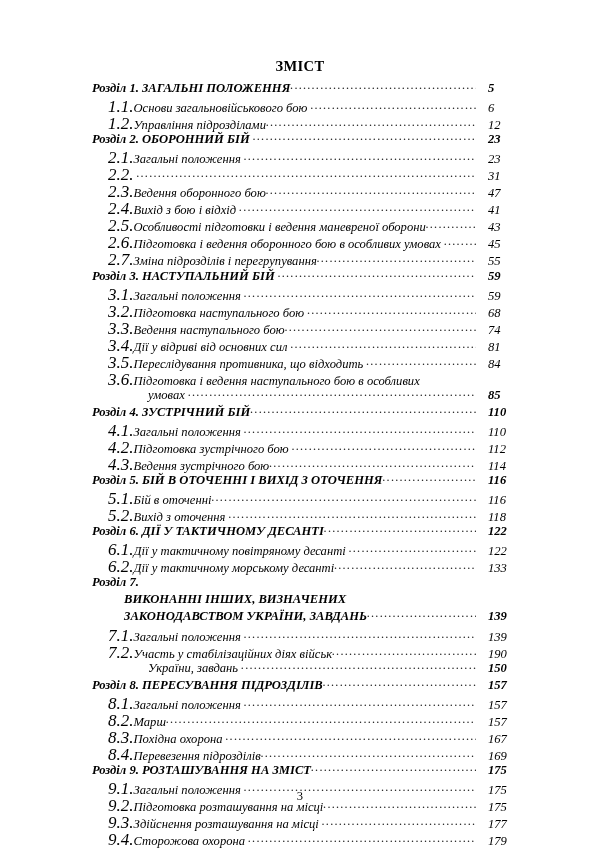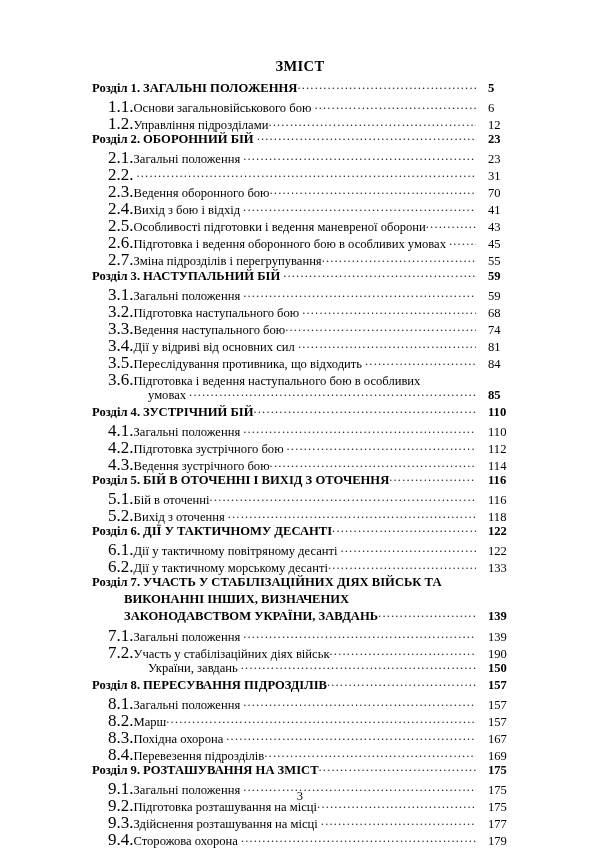--- a/index.html
+++ b/index.html
@@ -36,20 +36,21 @@
     left: 92px;
     top: 80px;
     width: 420px;
   }
   .row {
     display: flex;
     align-items: baseline;
     height: 17.05px;
     font-size: 12.6px;
     white-space: nowrap;
+    font-style: italic;
   }
   
   .row.chapter {
     font-weight: bold;
   }
   .chapter .num-col {
     flex: 0 0 auto;
     padding-right: 3px;
   }
   .chapter .label {
@@ -172,21 +173,21 @@
           <span>................................................................................................................................................................................................................................................................................................................................................................................................................</span>
         </span>
         <span class="pgnum">31</span>
       </div>
       <div class="row item">
         <span class="num-col">2.3.</span>
         <span class="label">Ведення оборонного бою</span>
         <span class="leader">
           <span>................................................................................................................................................................................................................................................................................................................................................................................................................</span>
         </span>
-        <span class="pgnum">70</span>
+        <span class="pgnum">47</span>
       </div>
       <div class="row item">
         <span class="num-col">2.4.</span>
         <span class="label">Вихід з бою і відхід</span>
         <span class="pre-gap"></span>
         <span class="leader">
           <span>................................................................................................................................................................................................................................................................................................................................................................................................................</span>
         </span>
         <span class="pgnum">41</span>
       </div>
@@ -362,21 +363,20 @@
       <div class="row item">
         <span class="num-col">6.2.</span>
         <span class="label">Дії у тактичному морському десанті</span>
         <span class="leader">
           <span>................................................................................................................................................................................................................................................................................................................................................................................................................</span>
         </span>
         <span class="pgnum">133</span>
       </div>
       <div class="row chapter">
         <span class="num-col">Розділ 7.</span>
-        <span class="label">УЧАСТЬ У СТАБІЛІЗАЦІЙНИХ ДІЯХ ВІЙСЬК ТА</span>
         <span class="leader nolead"></span>
         <span class="pgnum"></span>
       </div>
       <div class="row chapcont">
         <span class="num-col"></span>
         <span class="label">ВИКОНАННІ ІНШИХ, ВИЗНАЧЕНИХ</span>
         <span class="leader nolead"></span>
         <span class="pgnum"></span>
       </div>
       <div class="row chapcont">

